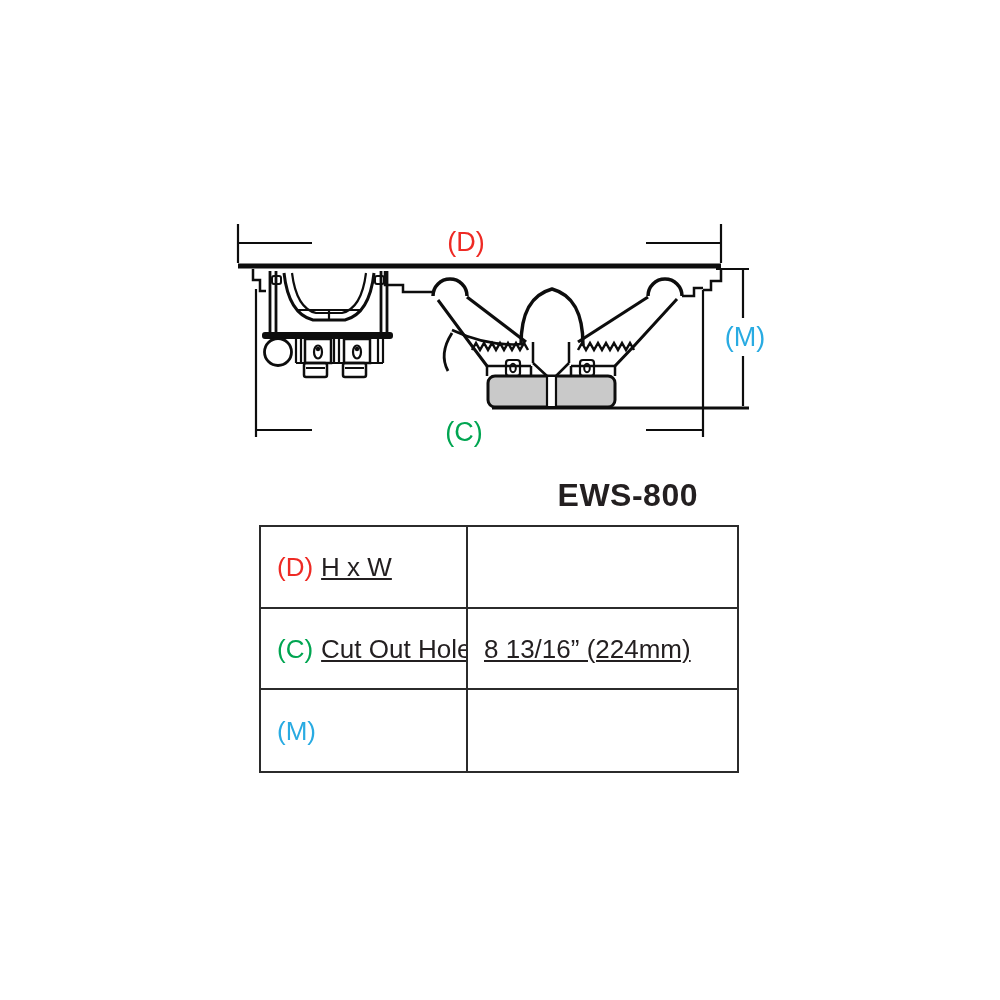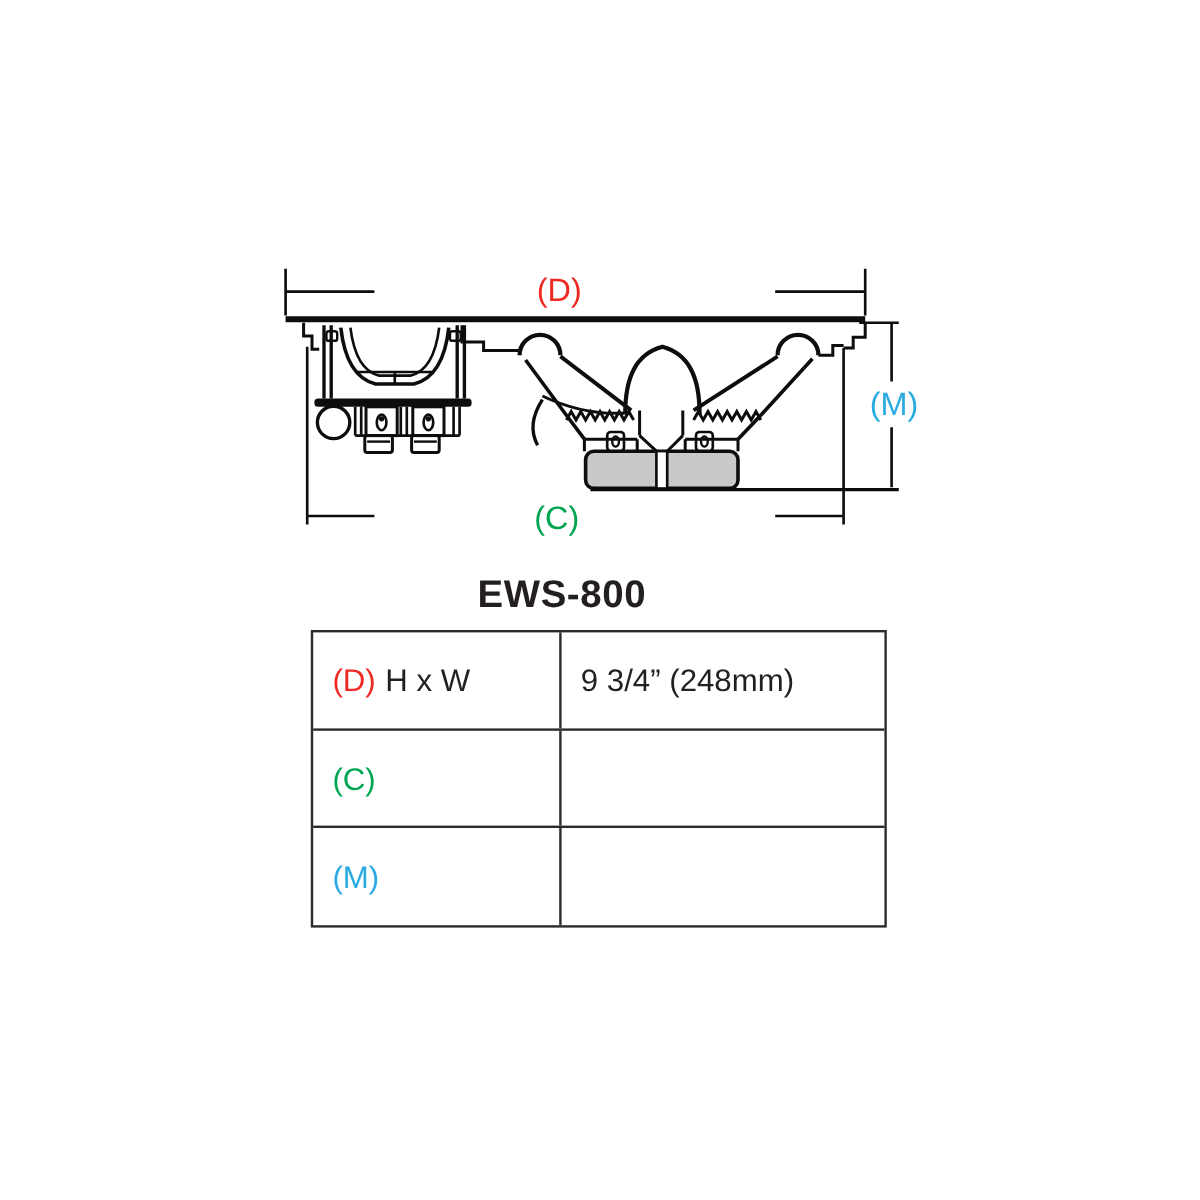--- a/index.html
+++ b/index.html
@@ -1,30 +1,30 @@
 <!DOCTYPE html>
 <html><head>
 <meta charset="utf-8">
 <style>
   html,body{margin:0;padding:0;background:#ffffff;}
   .page{position:relative;width:1000px;height:1000px;background:#ffffff;overflow:hidden;
         font-family:"Liberation Sans", sans-serif;color:#231f20;}
   svg{position:absolute;left:0;top:0;}
   svg text{font-family:"Liberation Sans", sans-serif;font-size:27px;}
-  .model-title{position:absolute;left:398px;top:478px;width:300px;text-align:left;
+  .model-title{position:absolute;left:398px;top:478px;width:300px;text-align:right;
         font-size:32px;line-height:34px;font-weight:bold;color:#231f20;letter-spacing:0.5px;}
   .spec-table{position:absolute;left:259px;top:525px;width:476px;border:2.5px solid #2b2b2b;background:#ffffff;}
   .trow{display:grid;grid-template-columns:207px 1fr;}
   .trow + .trow{border-top:2.5px solid #2b2b2b;}
   .trow.r1{height:80px}.trow.r2{height:79px}.trow.r3{height:81px}
   .cell{display:flex;align-items:center;padding:4px 12px 4px 16px;font-size:26px;line-height:30px;overflow:hidden;}
   .label-cell{border-right:2.5px solid #2b2b2b;}
   .label-inner{display:flex;align-items:flex-start;}
   .tag{margin-right:8px;white-space:pre;}
-  .lines span{display:block;white-space:pre;}
+  .lines span{display:block;white-space:pre;text-decoration:underline;}
 </style>
 </head>
 <body>
 
 <div class="page">
 
   <svg width="1000" height="470" viewBox="0 0 1000 470">
     <g fill="none" stroke="#0d0d0d">
 
       <g>
@@ -107,33 +107,36 @@
       <div class="cell label-cell">
         <div class="label-inner">
           <span class="tag" style="color: rgb(238, 42, 36);">(D)</span>
           <div class="lines">
             <span>H x W</span>
           </div>
         </div>
       </div>
       <div class="cell">
         <div class="lines">
-          <span>9 3/4” (248mm)</span>
         </div>
       </div>
     </div>
 
     <div class="trow r2">
       <div class="cell label-cell">
         <div class="label-inner">
           <span class="tag" style="color: rgb(0, 165, 81);">(C)</span>
+          <div class="lines">
+            <span>Cut Out Hole</span>
+          </div>
         </div>
       </div>
       <div class="cell">
         <div class="lines">
+          <span>8 13/16” (224mm)</span>
         </div>
       </div>
     </div>
 
     <div class="trow r3">
       <div class="cell label-cell">
         <div class="label-inner">
           <span class="tag" style="color: rgb(41, 171, 226);">(M)</span>
         </div>
       </div>

